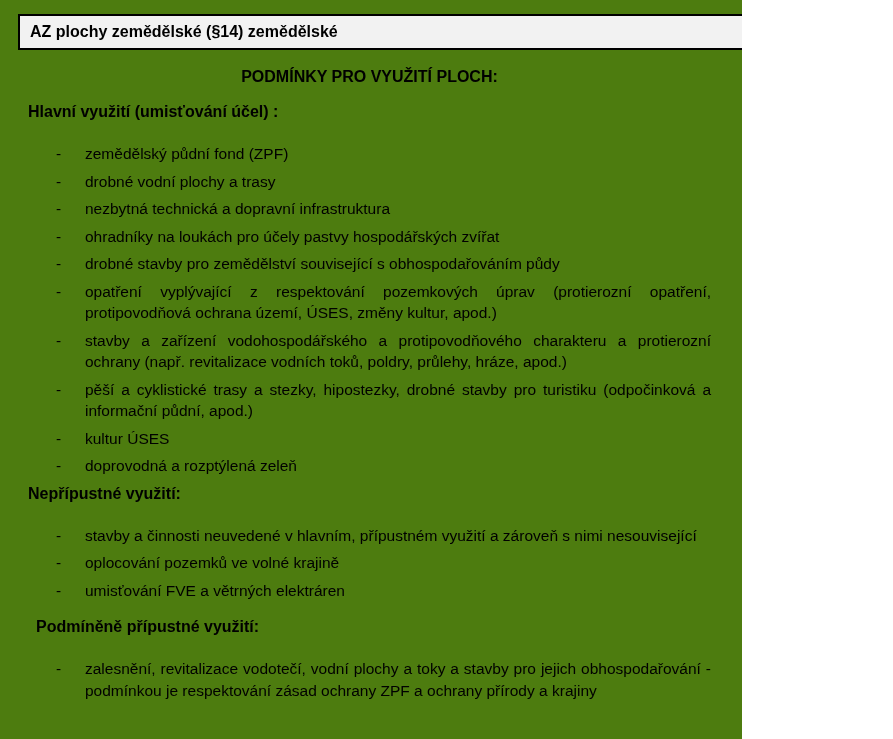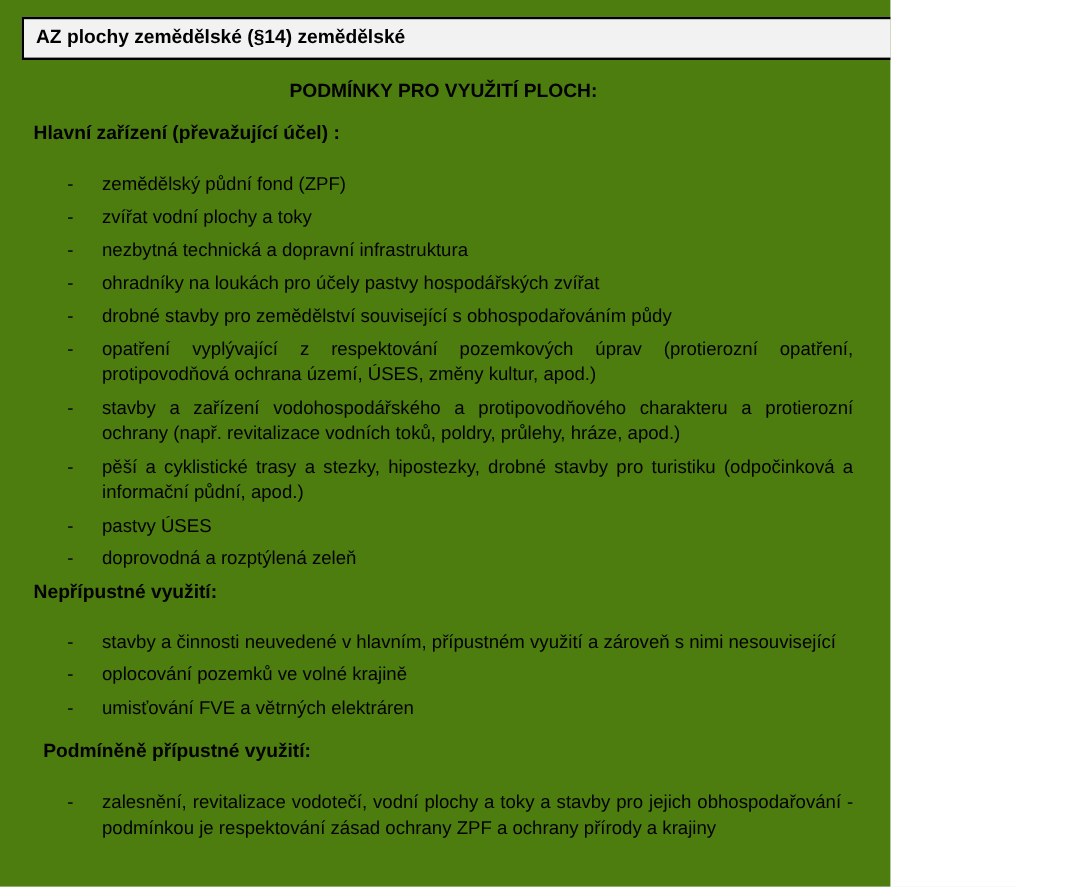--- a/index.html
+++ b/index.html
@@ -76,29 +76,29 @@
 <div class="page">
 
   <div class="header-box">
     <div class="zone-title">AZ plochy zemědělské (§14) zemědělské</div>
   </div>
 
   <div class="content">
 
     <div class="main-title">PODMÍNKY PRO VYUŽITÍ PLOCH:</div>
 
-    <div class="section-heading">Hlavní zařízení (převažující účel) :</div>
+    <div class="section-heading">Hlavní využití (umisťování účel) :</div>
     <ul class="bullet-list">
       <li class="item">
         <span class="dash">-</span>
         <span class="txt">zemědělský půdní fond (ZPF)</span>
       </li>
       <li class="item">
         <span class="dash">-</span>
-        <span class="txt">zvířat vodní plochy a toky</span>
+        <span class="txt">drobné vodní plochy a trasy</span>
       </li>
     </ul>
 
     <ul class="bullet-list">
       <li class="item">
         <span class="dash">-</span>
         <span class="txt">nezbytná technická a dopravní infrastruktura</span>
       </li>
       <li class="item">
         <span class="dash">-</span>
@@ -115,21 +115,21 @@
       <li class="item">
         <span class="dash">-</span>
         <span class="txt">stavby a zařízení vodohospodářského a protipovodňového charakteru a protierozní ochrany (např. revitalizace vodních toků, poldry, průlehy, hráze, apod.)</span>
       </li>
       <li class="item">
         <span class="dash">-</span>
         <span class="txt">pěší a cyklistické trasy a stezky, hipostezky, drobné stavby pro turistiku (odpočinková a informační půdní, apod.)</span>
       </li>
       <li class="item">
         <span class="dash">-</span>
-        <span class="txt">pastvy ÚSES</span>
+        <span class="txt">kultur ÚSES</span>
       </li>
       <li class="item">
         <span class="dash">-</span>
         <span class="txt">doprovodná a rozptýlená zeleň</span>
       </li>
     </ul>
 
     <div class="section-heading">Nepřípustné využití:</div>
     <ul class="bullet-list">
       <li class="item">

